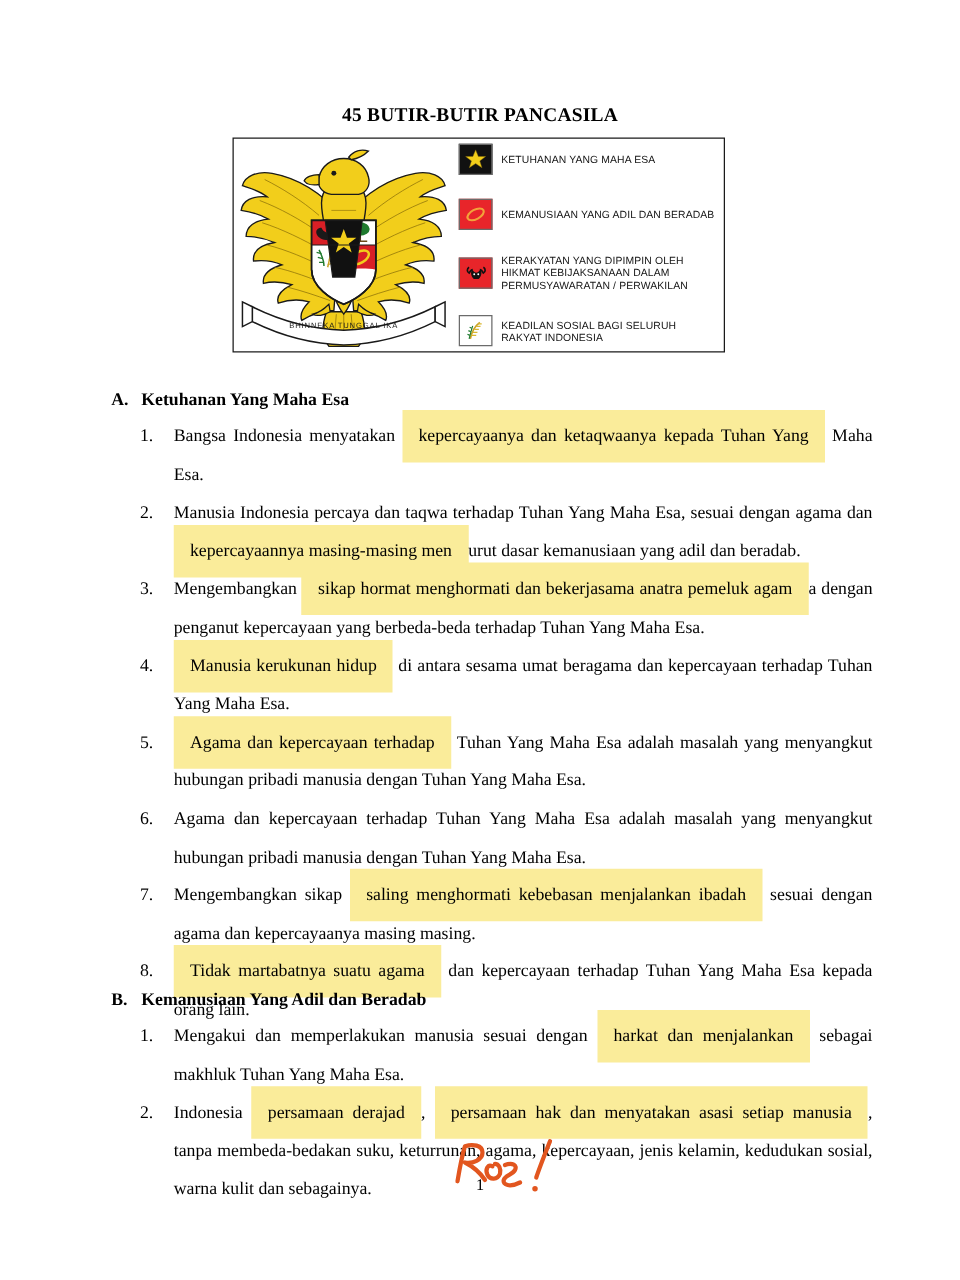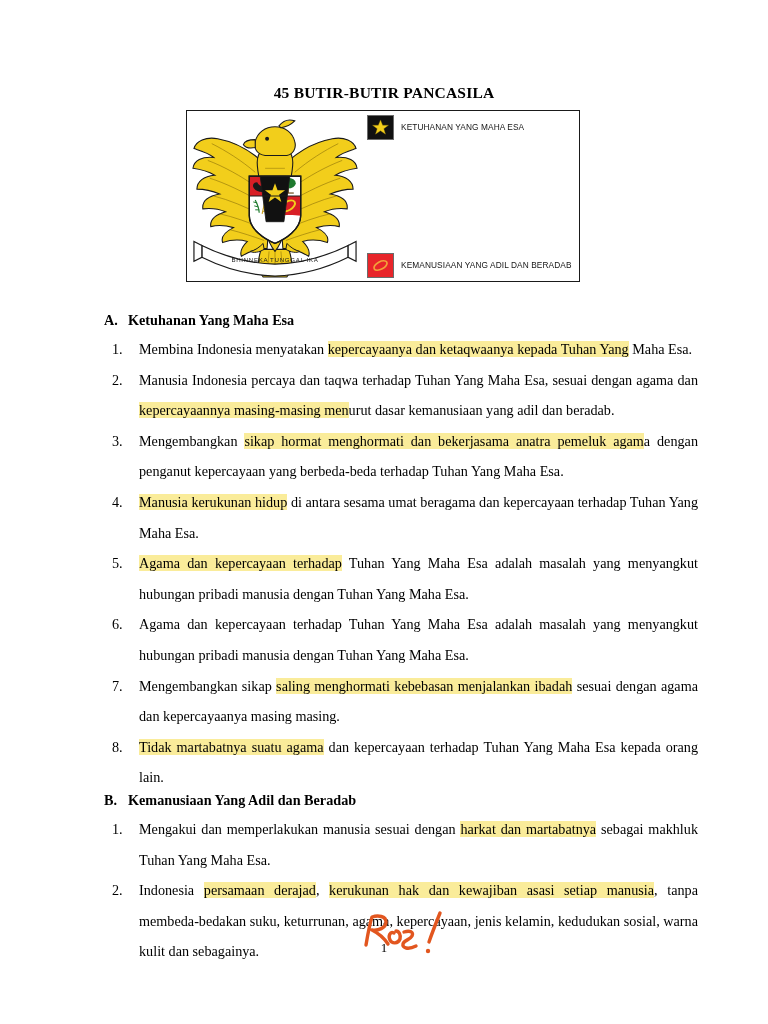--- a/index.html
+++ b/index.html
@@ -96,21 +96,21 @@
     letter-spacing: 0.1px;
     white-space: pre-line;
     font-weight: 500;
   }
 
   
   .section-head {
     position: absolute;
     font-size: 14.2px;
     font-weight: bold;
-    left: 104px;
+    left: 89px;
   }
   .section-head .letter {
     display: inline-block;
     width: 24px;
   }
 
   .list {
     position: absolute;
     left: 112px;
     width: 586px;
@@ -132,21 +132,21 @@
     font-size: 14.2px;
     line-height: 30.6px;
     text-align: justify;
     text-justify: inter-word;
     hyphens: none;
   }
 
   mark {
     background: #faec9a;
     color: #000;
-    padding: 0;
+    padding: 13px;
     box-decoration-break: clone;
     -webkit-box-decoration-break: clone;
   }
 
   .handmark {
     position: absolute;
     left: 358px;
     top: 905px;
     width: 110px;
     height: 62px;
@@ -287,34 +287,69 @@
       <div class="legend-row">
         <div class="sym red">
           <svg width="21" height="19" viewBox="0 0 22 20">
             <ellipse cx="11" cy="10" rx="7.5" ry="4" fill="none" stroke="#f2a33a" stroke-width="1.8" transform="rotate(-28 11 10)"></ellipse>
           </svg>
         </div>
         <div class="legend-text">KEMANUSIAAN YANG ADIL DAN BERADAB</div>
       </div>
 
 
-
+      <div class="legend-row">
+        <div class="sym red">
+          <svg width="20" height="19" viewBox="0 0 20 20">
+            <path d="M4 5 C2 6 2 9 4 10 C5 8 6 7 7 7 M16 5 C18 6 18 9 16 10 C15 8 14 7 13 7" fill="none" stroke="#111" stroke-width="1.4"></path>
+            <path d="M6.5 7 C5 9 5.5 13 8 15 L12 15 C14.5 13 15 9 13.5 7 C12 9 11 9.6 10 9.6 C9 9.6 8 9 6.5 7 Z" fill="#111"></path>
+            <circle cx="8.3" cy="11" r="0.8" fill="#fff"></circle>
+            <circle cx="11.7" cy="11" r="0.8" fill="#fff"></circle>
+          </svg>
+        </div>
+        <div class="legend-text">KERAKYATAN YANG DIPIMPIN OLEH
+HIKMAT KEBIJAKSANAAN DALAM
+PERMUSYAWARATAN / PERWAKILAN</div>
+      </div>
+
+      <div class="legend-row">
+        <div class="sym white">
+          <svg width="20" height="19" viewBox="0 0 20 20">
+            <path d="M5 17 C6 12 9 6 13 3" stroke="#c9a227" stroke-width="1.4" fill="none"></path>
+            <g stroke="#d9b731" stroke-width="1.1" fill="none">
+              <path d="M6 14 L10 14"></path>
+                <path d="M7 11.5 L11 11.5"></path>
+                <path d="M8.4 9 L12.2 9"></path>
+              <path d="M10 6.5 L13.6 6.5"></path>
+                <path d="M11.6 4.3 L14.6 4.3"></path>
+            </g>
+            <g stroke="#1f7a2e" stroke-width="1" fill="none">
+              <path d="M4 17 C5 13 6 9 7 6"></path>
+              <path d="M4.6 14 L2.6 13"></path>
+                <path d="M5.4 11 L3.4 10"></path>
+                <path d="M6.2 8 L4.4 7.2"></path>
+            </g>
+          </svg>
+        </div>
+        <div class="legend-text">KEADILAN SOSIAL BAGI SELURUH
+RAKYAT INDONESIA</div>
+      </div>
 
     </div>
   </div>
 
   <div class="section-head" style="top:312px;">
     <span class="letter">A.</span><span>Ketuhanan Yang Maha Esa</span>
   </div>
 
   <div class="list" style="top:334px;">
 
     <div class="li">
       <div class="num">1.</div>
-      <div class="body"><span>Membina Indonesia menyatakan </span><mark>kepercayaanya dan ketaqwaanya kepada Tuhan Yang</mark><span> Maha Esa.</span></div>
+      <div class="body"><span>Bangsa Indonesia menyatakan </span><mark>kepercayaanya dan ketaqwaanya kepada Tuhan Yang</mark><span> Maha Esa.</span></div>
     </div>
 
     <div class="li">
       <div class="num">2.</div>
       <div class="body"><span>Manusia Indonesia percaya dan taqwa terhadap Tuhan Yang Maha Esa, sesuai dengan agama dan </span><mark>kepercayaannya masing-masing men</mark><span>urut dasar kemanusiaan yang adil dan beradab.</span></div>
     </div>
 
     <div class="li">
       <div class="num">3.</div>
       <div class="body"><span>Mengembangkan </span><mark>sikap hormat menghormati dan bekerjasama anatra pemeluk agam</mark><span>a dengan penganut kepercayaan yang berbeda-beda terhadap Tuhan Yang Maha Esa.</span></div>
@@ -348,26 +383,26 @@
   </div>
 
   <div class="section-head" style="top:792px;">
     <span class="letter">B.</span><span>Kemanusiaan Yang Adil dan Beradab</span>
   </div>
 
   <div class="list" style="top:814px;">
 
     <div class="li">
       <div class="num">1.</div>
-      <div class="body"><span>Mengakui dan memperlakukan manusia sesuai dengan </span><mark>harkat dan martabatnya</mark><span> sebagai makhluk Tuhan Yang Maha Esa.</span></div>
+      <div class="body"><span>Mengakui dan memperlakukan manusia sesuai dengan </span><mark>harkat dan menjalankan</mark><span> sebagai makhluk Tuhan Yang Maha Esa.</span></div>
     </div>
 
     <div class="li">
       <div class="num">2.</div>
-      <div class="body"><span>Indonesia </span><mark>persamaan derajad</mark><span>, </span><mark>kerukunan hak dan kewajiban asasi setiap manusia</mark><span>, tanpa membeda-bedakan suku, keturrunan, agama, kepercayaan, jenis kelamin, kedudukan sosial, warna kulit dan sebagainya.</span></div>
+      <div class="body"><span>Indonesia </span><mark>persamaan derajad</mark><span>, </span><mark>persamaan hak dan menyatakan asasi setiap manusia</mark><span>, tanpa membeda-bedakan suku, keturrunan, agama, kepercayaan, jenis kelamin, kedudukan sosial, warna kulit dan sebagainya.</span></div>
     </div>
 
   </div>
 
   <div class="handmark">
     <svg width="110" height="62" viewBox="0 0 110 62" xmlns="http://www.w3.org/2000/svg">
       <g fill="none" stroke="#e2561f" stroke-width="3.4" stroke-linecap="round" stroke-linejoin="round">
 
         <path d="M8 40 C10 28 12 18 14 12 C20 10 28 11 28 17 C28 23 20 26 14 25 C20 28 26 33 30 39"></path>
 

